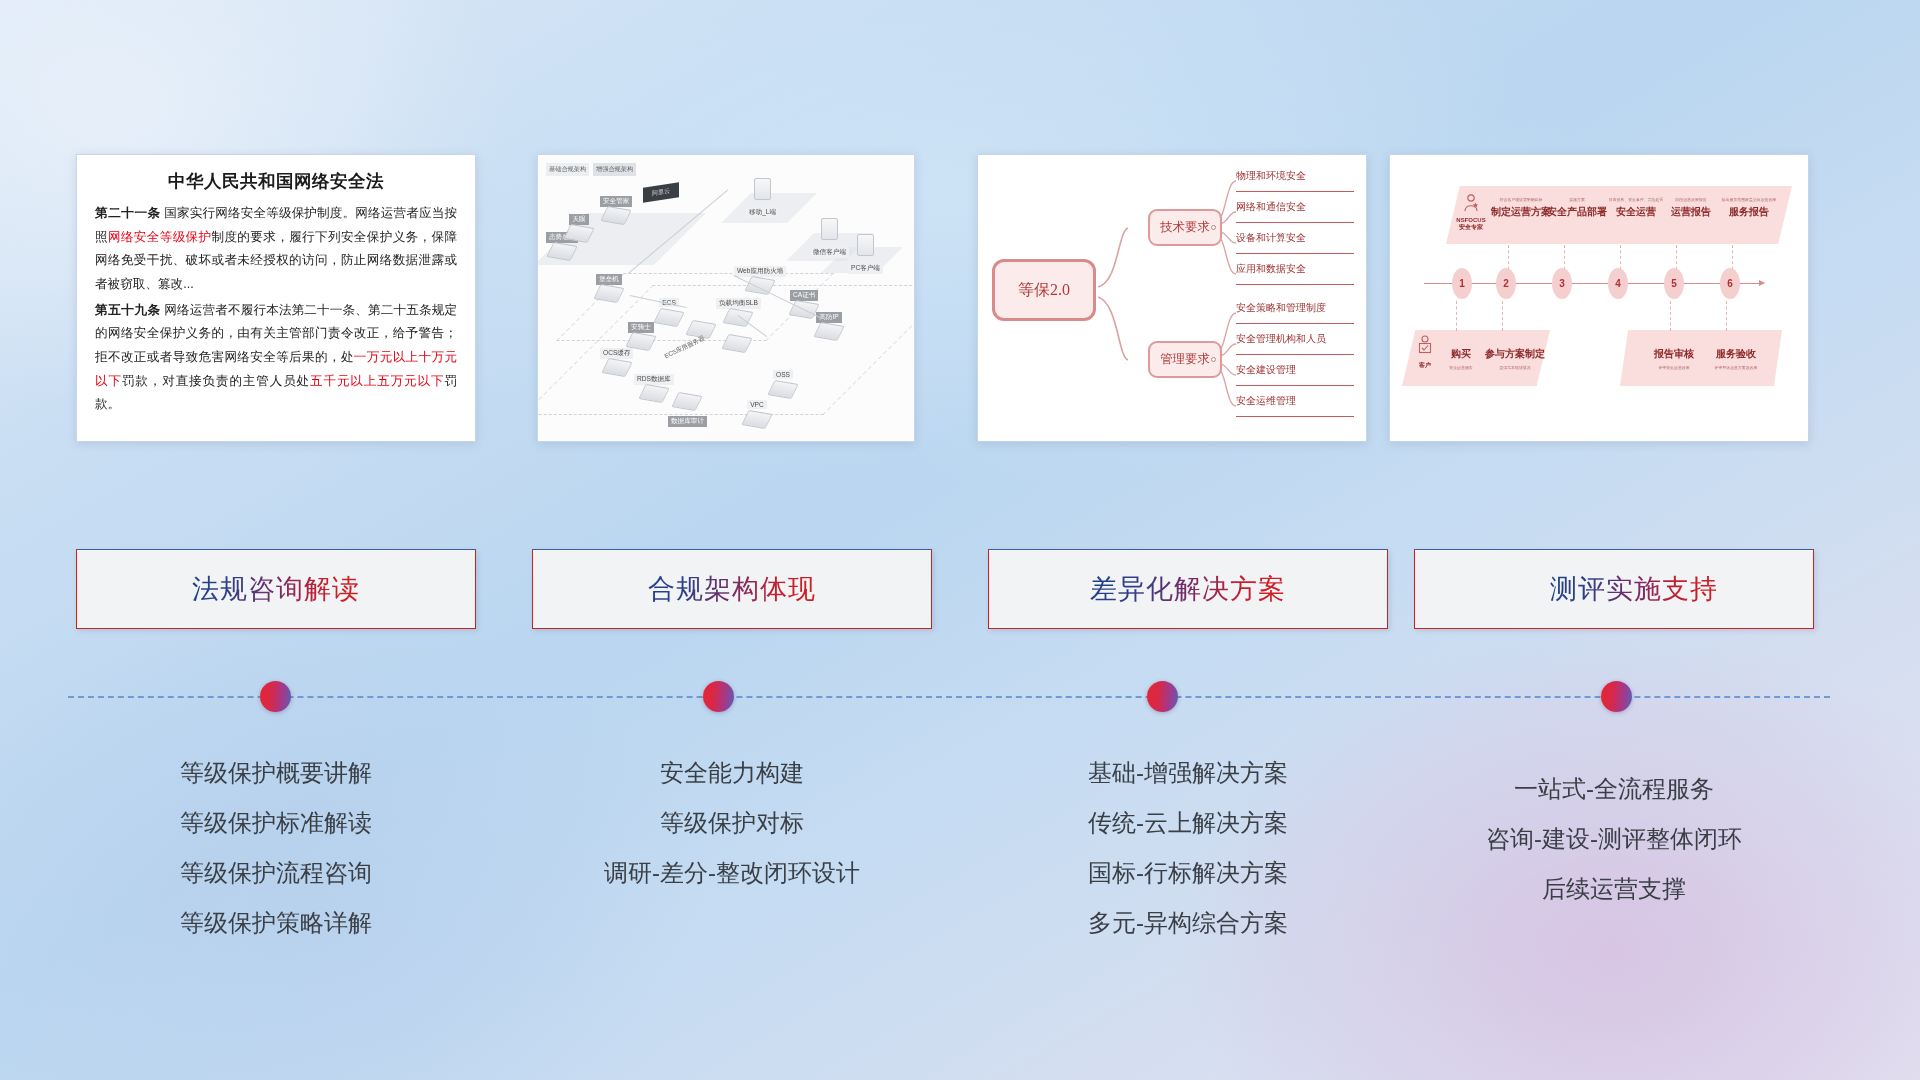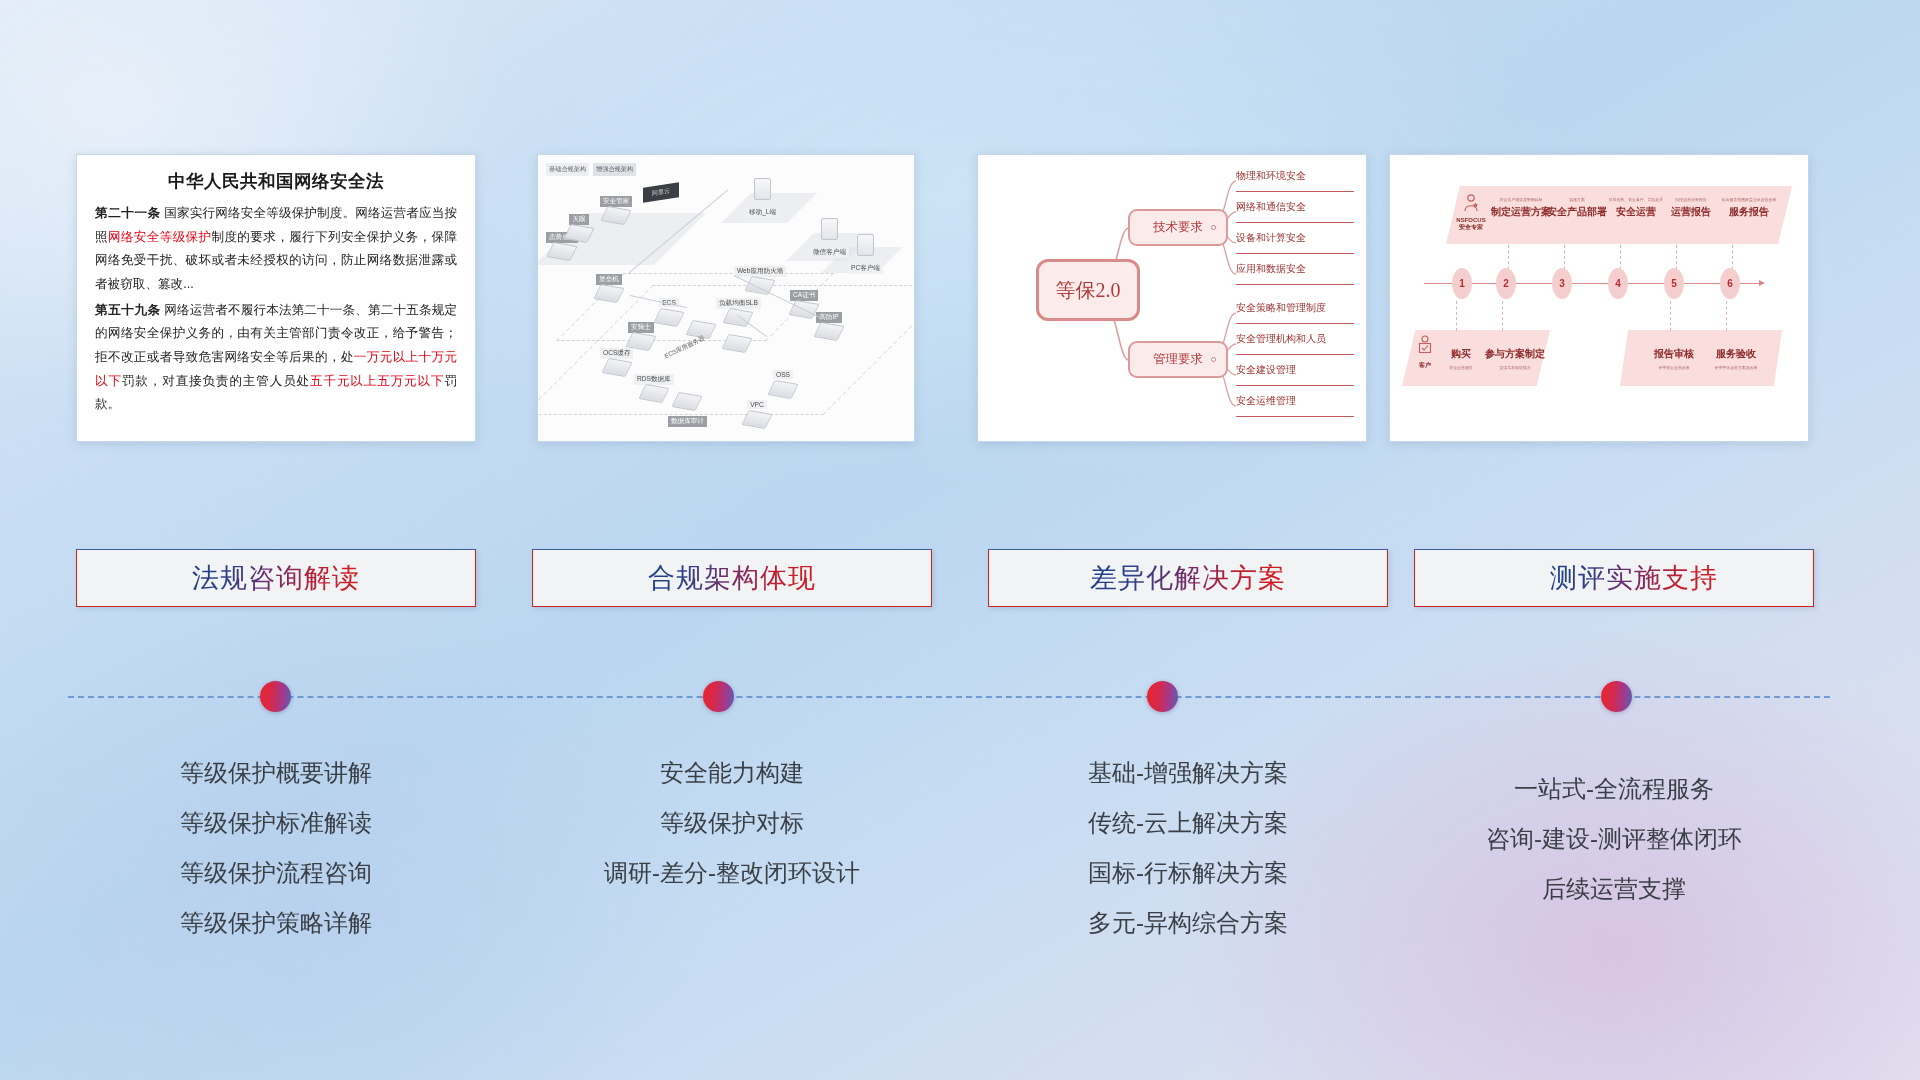--- a/index.html
+++ b/index.html
@@ -65,27 +65,27 @@
            transform: skewX(-45deg); }
   .dashbox { position:absolute; border:1px dashed #cfd4da; transform: skewX(-45deg); }
   .conn { position:absolute; background:#c9ced5; height:1px; transform-origin:0 0; }
 
   
   .mind { position:relative; width:100%; height:100%; background:#fff; }
   .mm-root {
     position:absolute; left:14px; top:104px; width:104px; height:62px;
     background:#fbeceb; border:3px solid #d98a8a; border-radius:12px;
     display:flex; align-items:center; justify-content:center;
-    font-size:20px; color:#b23a3a; font-family:"Liberation Serif", serif;margin-left:44px;
+    font-size:16px; color:#b23a3a; font-family:"Liberation Serif", serif;
   }
   .mm-branch {
-    position:absolute; width:100px; height:37px;
+    position:absolute; width:74px; height:37px;
     background:#fbeceb; border:2px solid #dc9a9a; border-radius:9px;
     display:flex; align-items:center; justify-content:center;
-    font-size:12.4px; color:#b23a3a; font-family:"Liberation Serif", serif;
+    font-size:12.4px; color:#b23a3a; font-family:"Liberation Serif", serif;margin-left:20px;
   }
   #mmTech { left:150px; top:54px; }
   #mmMgmt { left:150px; top:186px; }
   .mm-leaf {
     position:absolute; font-size:10px; color:#9b3030; white-space:nowrap;
     font-family:"Liberation Serif", serif;
     border-bottom:1.6px solid #c45b5b; padding-bottom:8px; text-align:left;
   }
   .mm-dot { position:absolute; width:5px; height:5px; border:1px solid #c97e7e;
             border-radius:50%; background:#fff; }
@@ -113,21 +113,21 @@
     background:#f5cfd0; display:flex; align-items:center; justify-content:center;
     font-size:10px; color:#b53030; font-weight:bold;
   }
   .plink { position:absolute; width:1px; border-left:1px dashed #e0b3b3; }
   .pactor { position:absolute; text-align:center; }
   .pactor .nm { font-size:6px; color:#8d2b2b; font-weight:bold; }
 
   
   .boxes { position:absolute; top:0; left:0; width:1920px; height:1080px; }
   .lbox {
-    position:absolute; top:549px; height:58px;
+    position:absolute; top:549px; height:80px;
     background:#f2f3f5;
     border:1px solid #cf1f1f;
     border-top-color:#3e5f9c;
     display:flex; align-items:center; justify-content:center;
     box-shadow: 2px 2px 5px rgba(40,60,100,0.13);
   }
   #lbox1 { left:76px;   width:400px; }
   #lbox2 { left:532px;  width:400px; }
   #lbox3 { left:988px;  width:400px; }
   #lbox4 { left:1414px; width:400px;padding-left:40px; }

